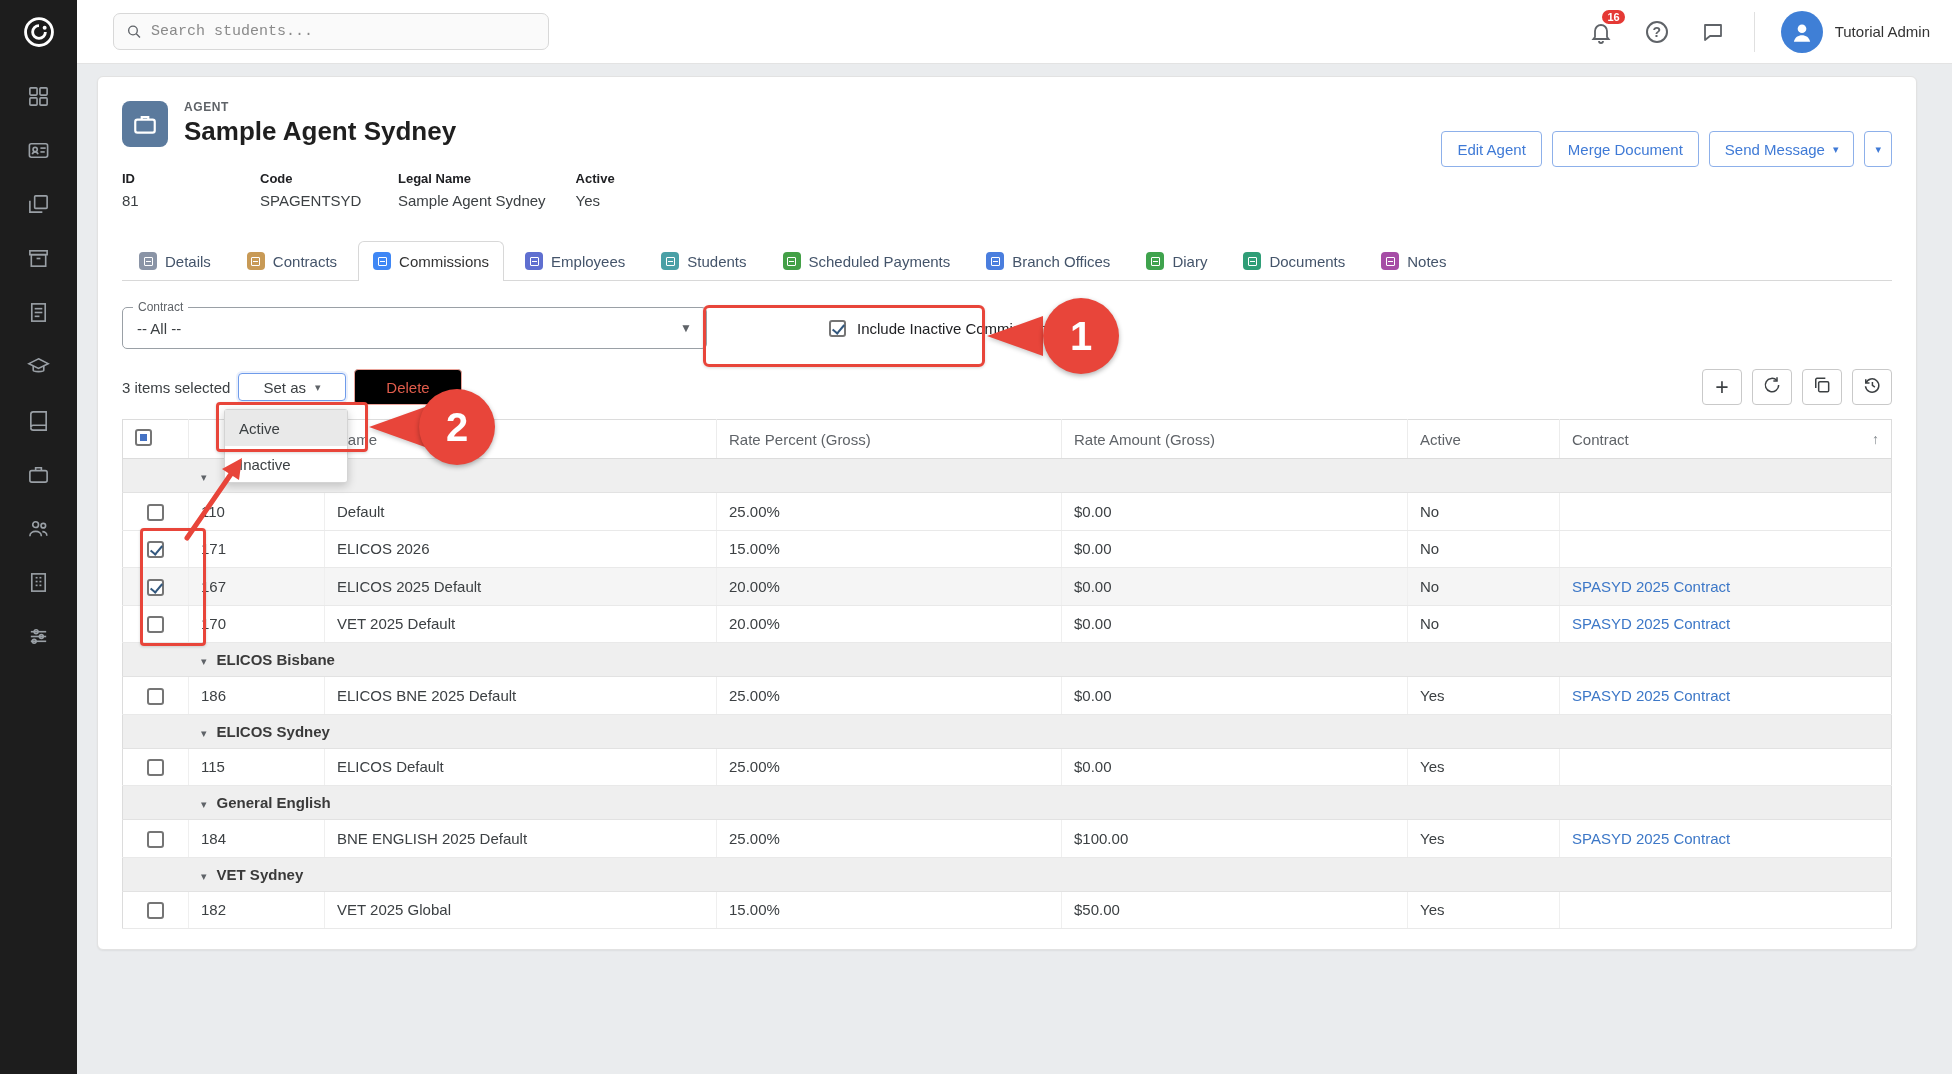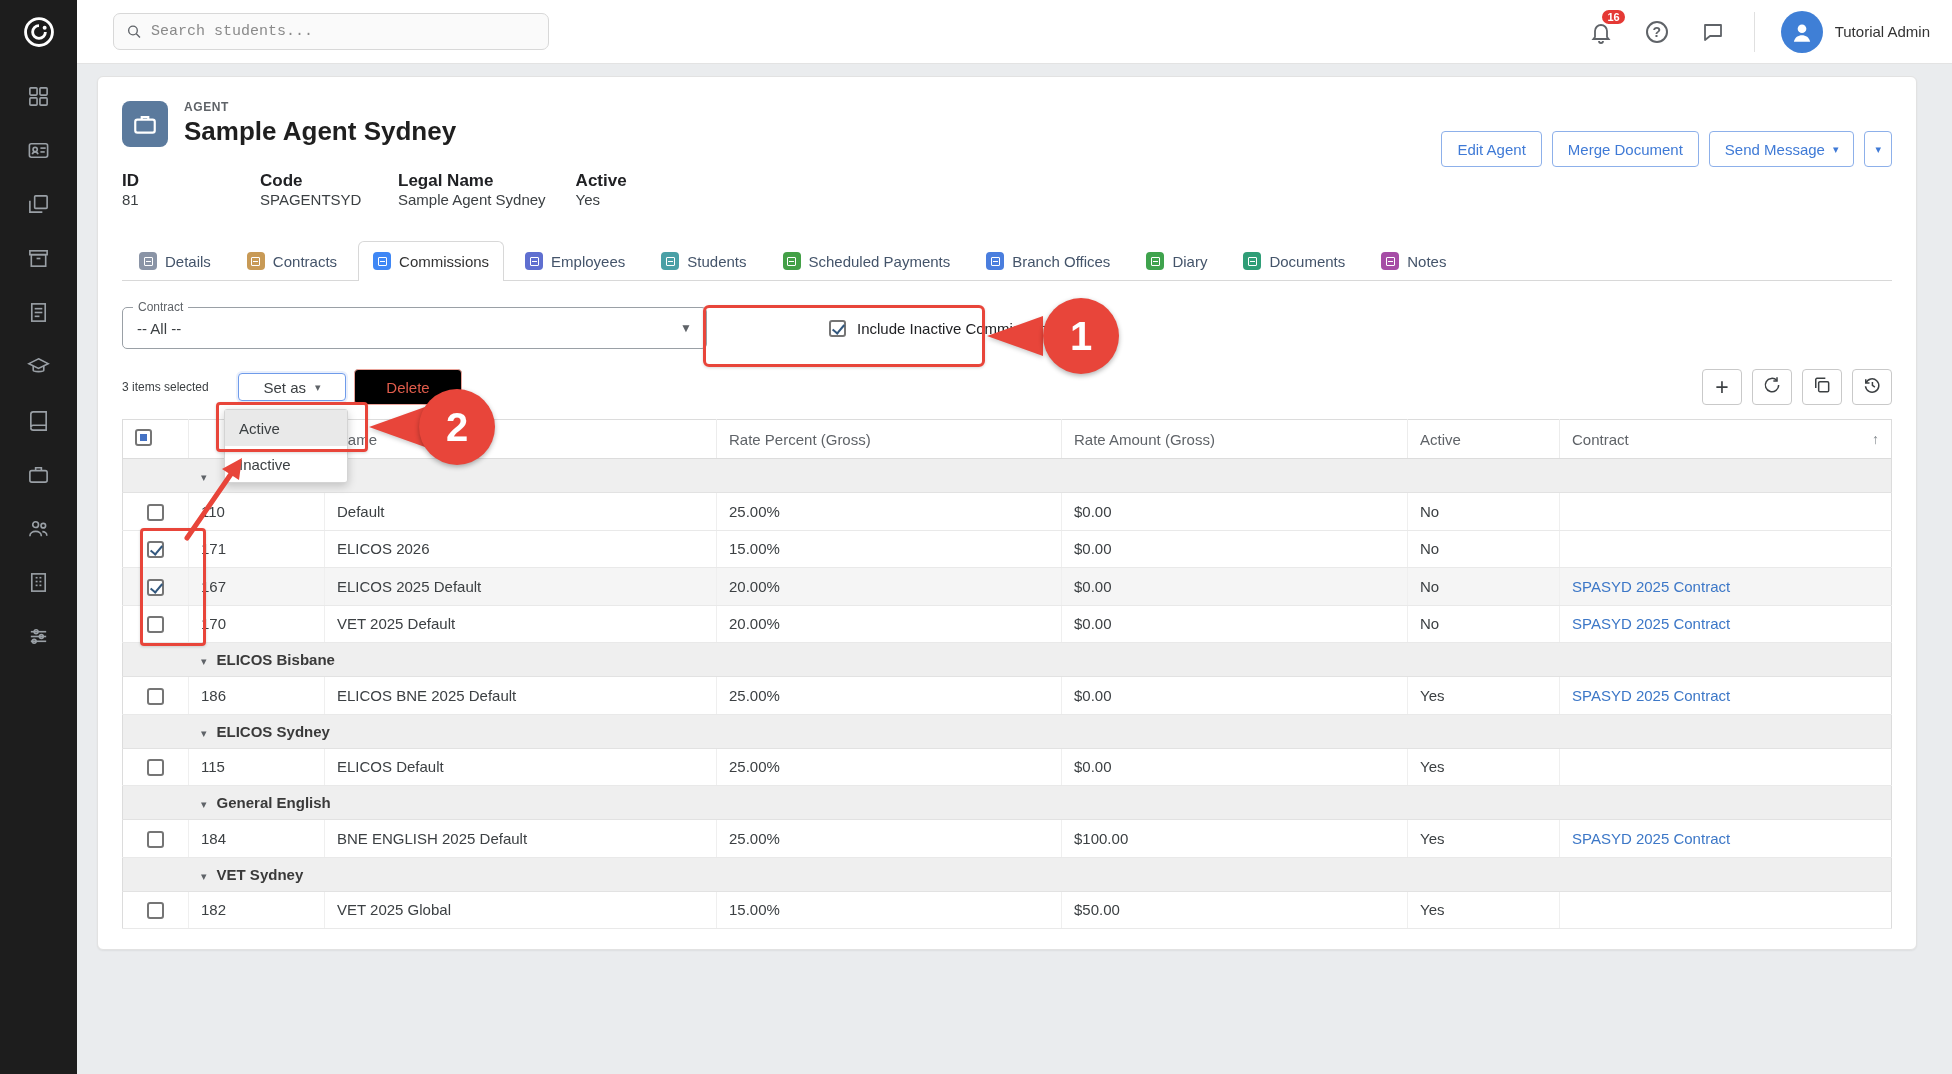--- a/index.html
+++ b/index.html
@@ -35,21 +35,21 @@
   .agent-ico { width:46px; height:46px; border-radius:8px; background:#5b7a9d; display:flex; align-items:center; justify-content:center; margin-top:2px; }
   .agent-type { font-size:12px; letter-spacing:.6px; color:#5f6368; font-weight:bold; margin-top:1px; }
   .agent-name { font-size:26px; font-weight:600; color:#1f1f1f; margin-top:2px; }
   .head-actions { margin-left:auto; display:flex; gap:10px; align-items:flex-start; margin-top:8px; }
   .btn-o { height:36px; padding:0 15px; background:#fff; border:1px solid #8db0ea; color:#3f7ad6; border-radius:4px; font-size:15px; cursor:pointer; display:flex; align-items:center; gap:8px; font-family:"Liberation Sans",sans-serif;margin-top:24px; }
   .btn-o.sm { padding:0 10px; }
   .caret { font-size:11px; color:#3f7ad6; }
 
   .info-row { display:flex; gap:0; height:54px; margin-bottom:12px; }
   .info-item { min-width:108px; margin-right:30px; }
-  .info-item .lbl { font-size:17px; font-weight:bold; color:#202124; }
+  .info-item .lbl { font-size:13px; font-weight:bold; color:#202124; margin-bottom:6px; }
   .info-item .val { font-size:15px; color:#3c4043; }
 
   
   .tabs { display:flex; gap:6px; border-bottom:1px solid #d8d8d8; height:44px; align-items:flex-end; padding-left:2px; }
   .tab { display:flex; align-items:center; gap:8px; padding:10px 14px; font-size:15px; color:#44546a; cursor:pointer; border:1px solid transparent; border-bottom:none; border-radius:6px 6px 0 0; white-space:nowrap; }
   .tab.active { background:#fff; border-color:#d8d8d8; margin-bottom:-1px; padding-bottom:11px; color:#333; }
   .tab-ico { width:18px; height:18px; border-radius:4px; display:flex; align-items:center; justify-content:center; flex:0 0 auto; }
   .tab-ico i { display:block; width:9px; height:9px; border:1.6px solid #fff; border-radius:1px; position:relative; }
   .tab-ico i::after { content:""; position:absolute; left:1px; right:1px; top:3px; height:0; border-top:1.4px solid #fff; }
 
@@ -62,21 +62,21 @@
   .selectbox .scaret { margin-left:auto; color:#5f6368; font-size:12px; }
   .chk-wrap { display:flex; align-items:center; gap:11px; margin-left:122px; }
   .chk-label { font-size:15px; color:#202124; }
 
   .cb { width:17px; height:17px; border:2px solid #757575; border-radius:3px; background:#fff; display:inline-block; position:relative; cursor:pointer; flex:0 0 auto; }
   .cb.checked::after { content:""; position:absolute; left:4px; top:0px; width:5px; height:10px; border-right:2.4px solid #33587e; border-bottom:2.4px solid #33587e; transform:rotate(40deg); }
   .cb.ind::after { content:""; position:absolute; left:3px; top:3px; right:3px; bottom:3px; background:#4472c4; }
 
   
   .toolbar { display:flex; align-items:center; margin-top:20px; height:36px; }
-  .sel-text { width:116px; font-size:12px; color:#3c4043; }
+  .sel-text { width:116px; font-size:15px; color:#3c4043; }
   .btn-setas { width:108px; height:28px; border:1px solid #6f9bea; background:#fff; border-radius:4px; color:#3c4043; font-size:15px; display:flex; align-items:center; justify-content:center; gap:9px; cursor:pointer; box-shadow:0 0 0 2px rgba(111,155,234,.15); }
   .btn-setas .caret { color:#5f6368; }
   .btn-delete { width:108px; height:36px; margin-left:8px; border:1px solid #e8a399; background:#000000; border-radius:4px; color:#e05c4b; font-size:15px; display:flex; align-items:center; justify-content:center; cursor:pointer; }
   .tb-actions { margin-left:auto; display:flex; gap:10px; }
   .icon-btn { width:40px; height:36px; border:1px solid #c9c9c9; border-radius:4px; background:#fff; display:flex; align-items:center; justify-content:center; cursor:pointer; color:#3c4043; font-size:20px; }
   .icon-btn svg { stroke:#3c4043; fill:none; stroke-width:1.8; }
 
   
   table.grid { width:100%; border-collapse:collapse; margin-top:14px; border:1px solid #dcdcdc; table-layout:fixed; }
   table.grid th { font-weight:normal; color:#5f6368; text-align:left; padding:9px 12px; border-bottom:1px solid #dcdcdc; border-right:1px solid #ececec; font-size:15px; background:#fff; height:37px; }

